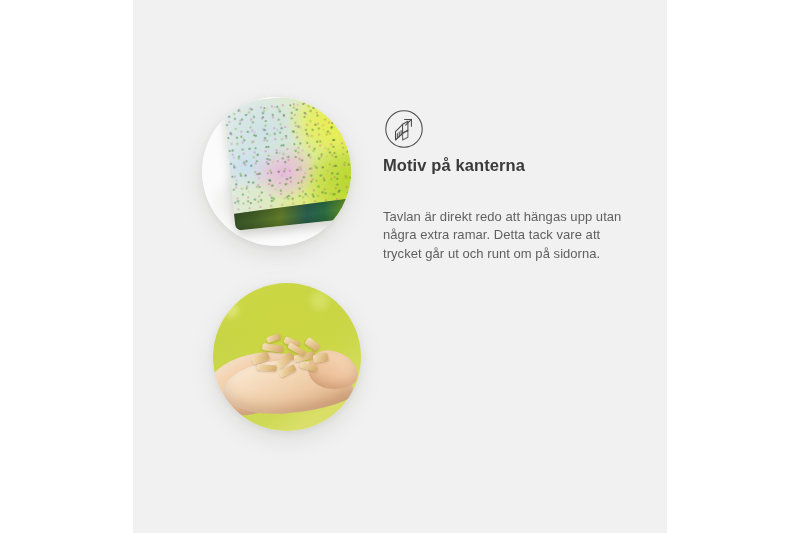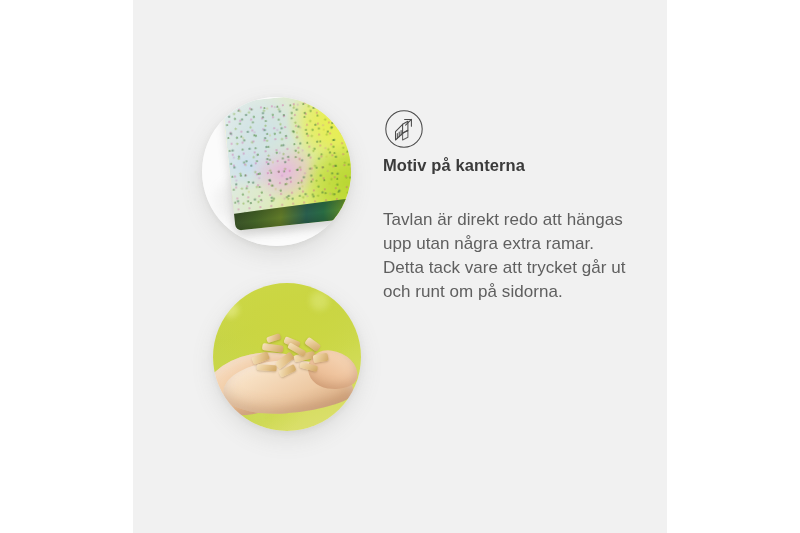--- a/index.html
+++ b/index.html
@@ -189,21 +189,21 @@
 
   .feat-title{
     font-size:16.5px;
     font-weight:600;
     color:#3b3b3b;
     letter-spacing:0.1px;
     line-height:1.25;
     margin-bottom:7px;
   }
   .feat-desc{
-    font-size:17px;
+    font-size:13px;
     font-weight:400;
     color:#5f5f5f;
     line-height:1.42;
     letter-spacing:0.05px;
     margin-top:32px;
   }
 </style>
 </head>
 <body>
 

